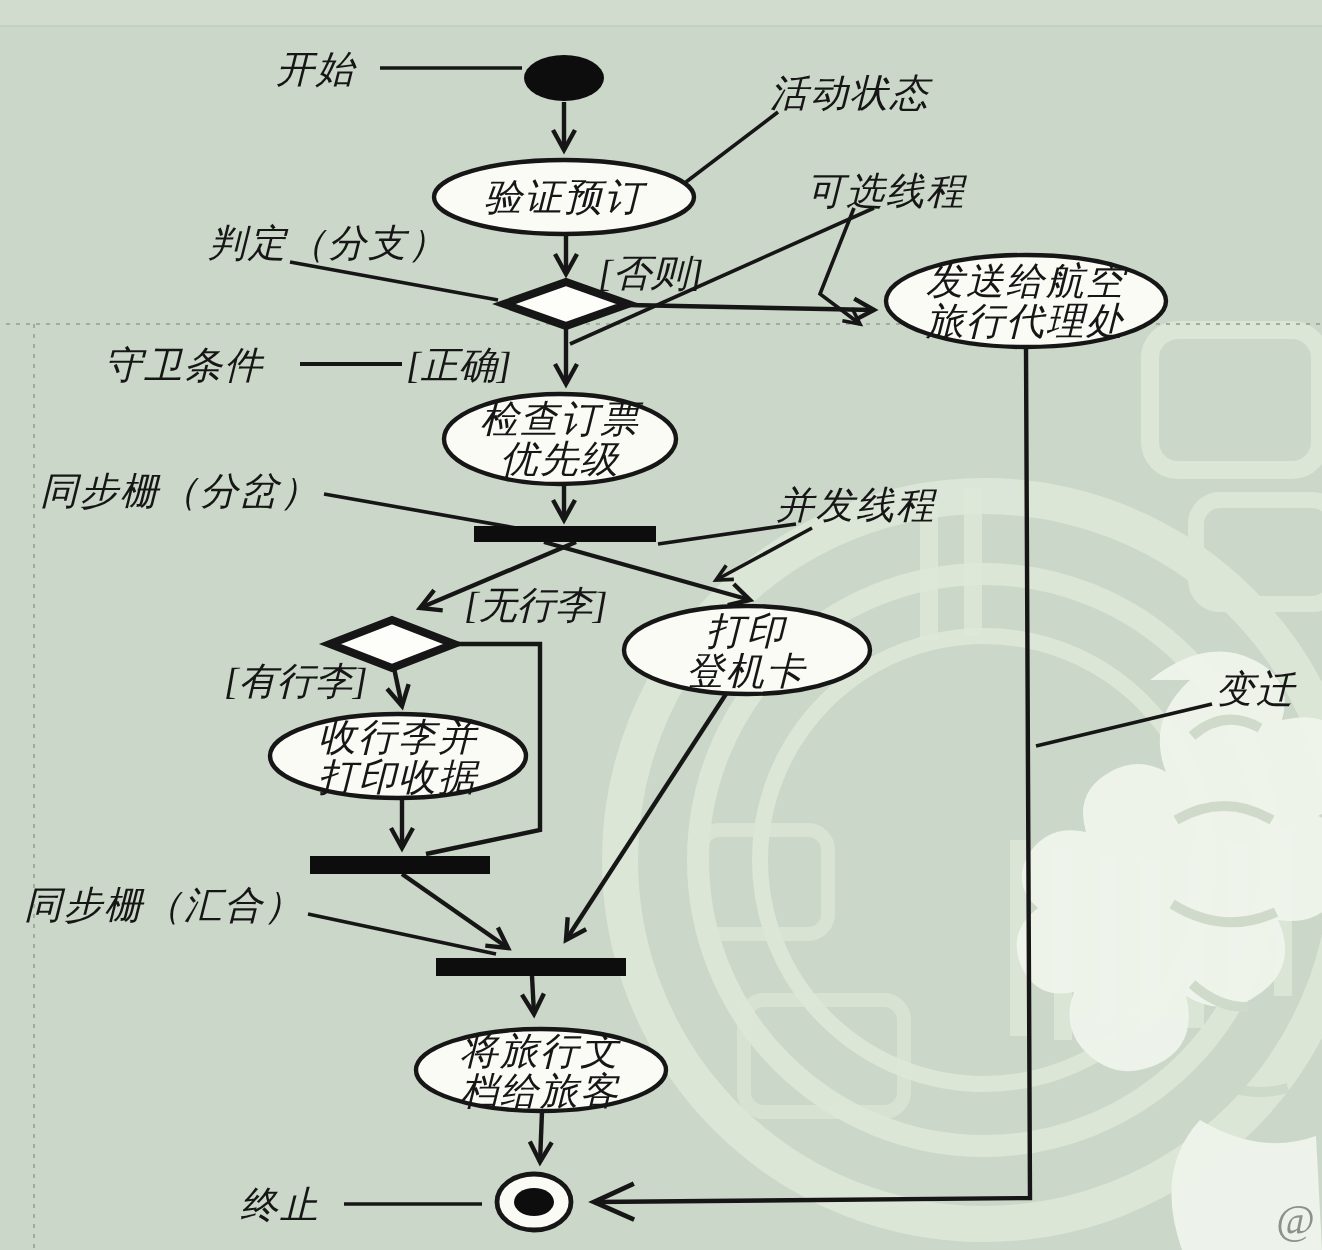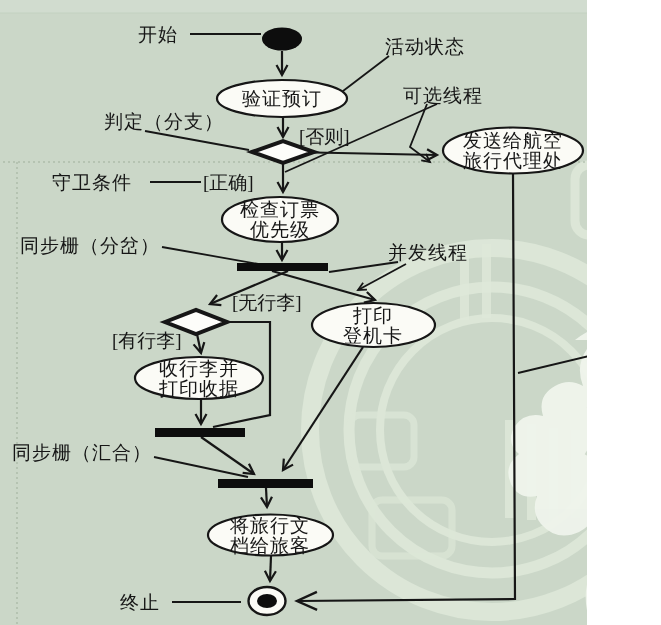--- a/index.html
+++ b/index.html
@@ -1,21 +1,22 @@
 <!DOCTYPE html>
 <html><head>
 <meta charset="utf-8">
 <style>
   html,body{margin:0;padding:0;}
   #stage{
     position:relative;
-    width:587px;height:625px;
+    width:661px;height:625px;
     background:#cbd7c8;
     overflow:hidden;
     font-family:"Liberation Serif","DejaVu Serif",serif;
+    font-style:italic;
   }
   svg{position:absolute;left:0;top:0;}
   text{fill:#161616;}
   .ann{font-size:19px;letter-spacing:1px;}
   .node-label{font-size:19px;text-anchor:middle;letter-spacing:1px;}
   .guard{font-size:19px;letter-spacing:0px;}
   .atsign{font-size:21px;fill:#8b918b;}
 </style>
 </head>
 <body>

